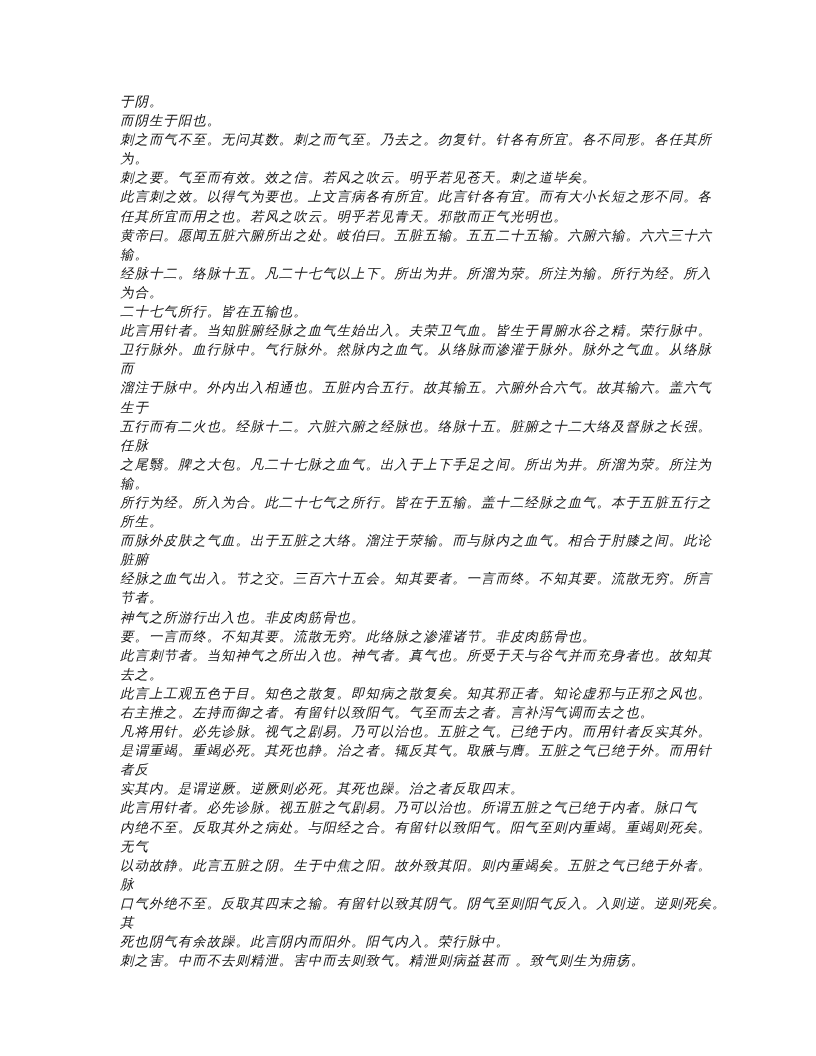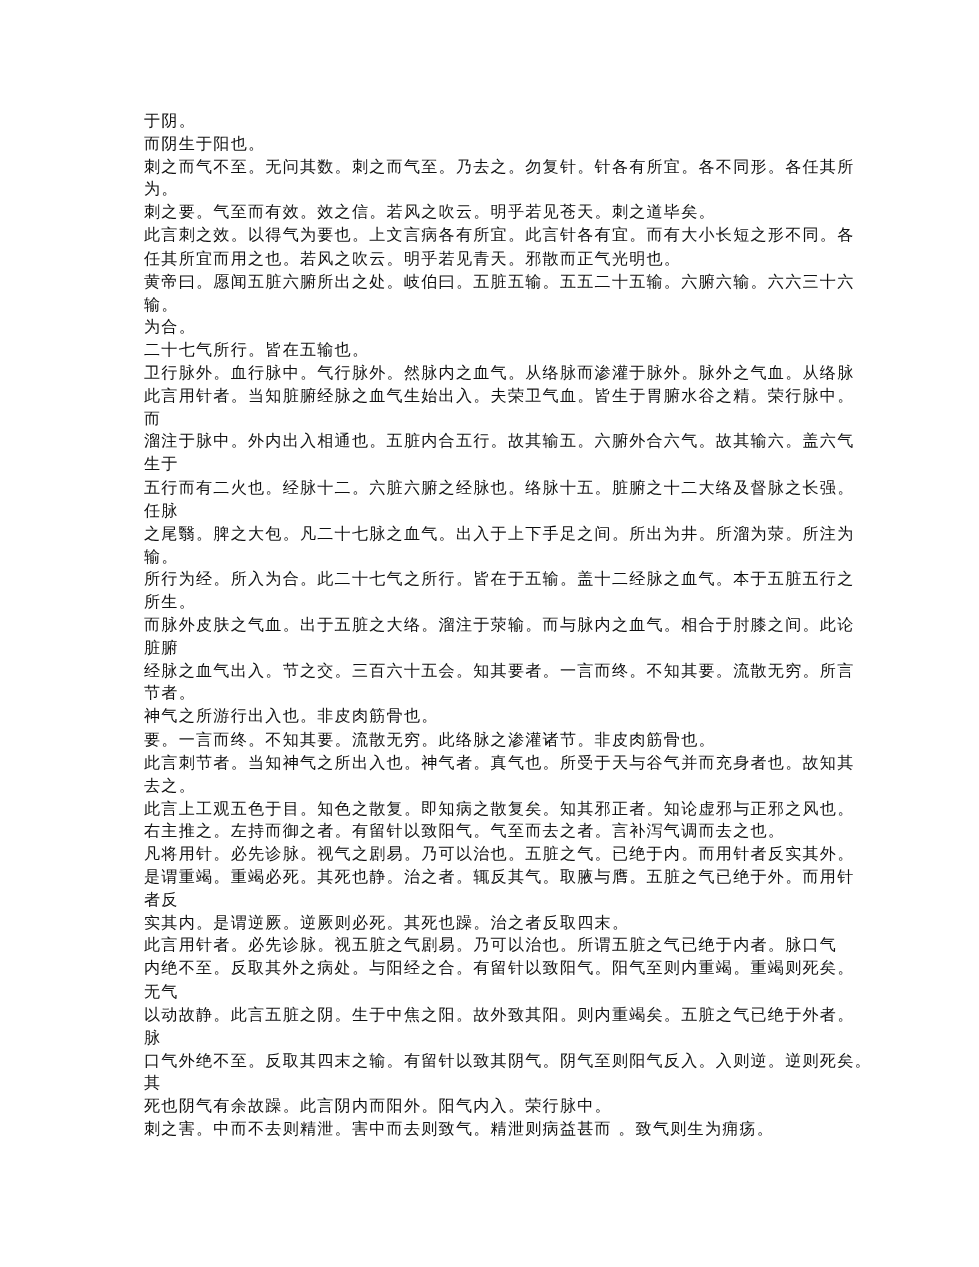--- a/index.html
+++ b/index.html
@@ -7,40 +7,42 @@
   .page {
     position: absolute;
     left: 120px;
     top: 92px;
     width: 600px;
     font-family: "DejaVu Serif", "Liberation Serif", serif;
     font-size: 13.4px;
     line-height: 19.1px;
     color: #111111;
     letter-spacing: 1.05px;
+    font-style: italic;
   }
   .line { white-space: nowrap; height: 19.1px; }
 </style>
 </head>
 <body>
 
 <div class="page">
   <div class="line">于阴。</div>
   <div class="line">而阴生于阳也。</div>
   <div class="line">刺之而气不至。无问其数。刺之而气至。乃去之。勿复针。针各有所宜。各不同形。各任其所</div>
   <div class="line">为。</div>
   <div class="line">刺之要。气至而有效。效之信。若风之吹云。明乎若见苍天。刺之道毕矣。</div>
   <div class="line">此言刺之效。以得气为要也。上文言病各有所宜。此言针各有宜。而有大小长短之形不同。各</div>
   <div class="line">任其所宜而用之也。若风之吹云。明乎若见青天。邪散而正气光明也。</div>
   <div class="line">黄帝曰。愿闻五脏六腑所出之处。岐伯曰。五脏五输。五五二十五输。六腑六输。六六三十六</div>
   <div class="line">输。</div>
+  <div class="line">经脉十二。络脉十五。凡二十七气以上下。所出为井。所溜为荥。所注为输。所行为经。所入</div>
   <div class="line">为合。</div>
   <div class="line">二十七气所行。皆在五输也。</div>
+  <div class="line">此言用针者。当知脏腑经脉之血气生始出入。夫荣卫气血。皆生于胃腑水谷之精。荣行脉中。</div>
   <div class="line">卫行脉外。血行脉中。气行脉外。然脉内之血气。从络脉而渗灌于脉外。脉外之气血。从络脉</div>
-  <div class="line">此言用针者。当知脏腑经脉之血气生始出入。夫荣卫气血。皆生于胃腑水谷之精。荣行脉中。</div>
   <div class="line">而</div>
   <div class="line">溜注于脉中。外内出入相通也。五脏内合五行。故其输五。六腑外合六气。故其输六。盖六气</div>
   <div class="line">生于</div>
   <div class="line">五行而有二火也。经脉十二。六脏六腑之经脉也。络脉十五。脏腑之十二大络及督脉之长强。</div>
   <div class="line">任脉</div>
   <div class="line">之尾翳。脾之大包。凡二十七脉之血气。出入于上下手足之间。所出为井。所溜为荥。所注为</div>
   <div class="line">输。</div>
   <div class="line">所行为经。所入为合。此二十七气之所行。皆在于五输。盖十二经脉之血气。本于五脏五行之</div>
   <div class="line">所生。</div>
   <div class="line">而脉外皮肤之气血。出于五脏之大络。溜注于荥输。而与脉内之血气。相合于肘膝之间。此论</div>

